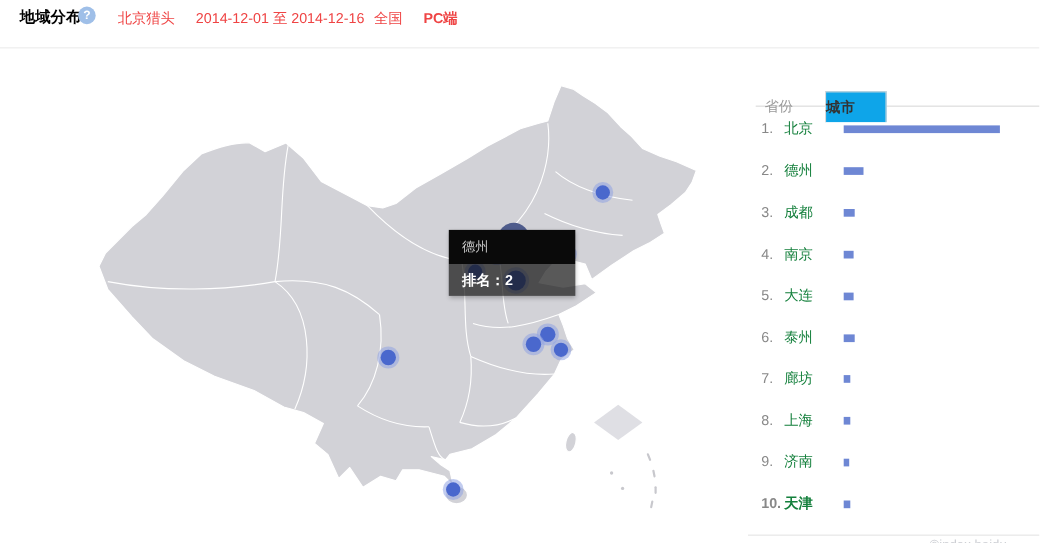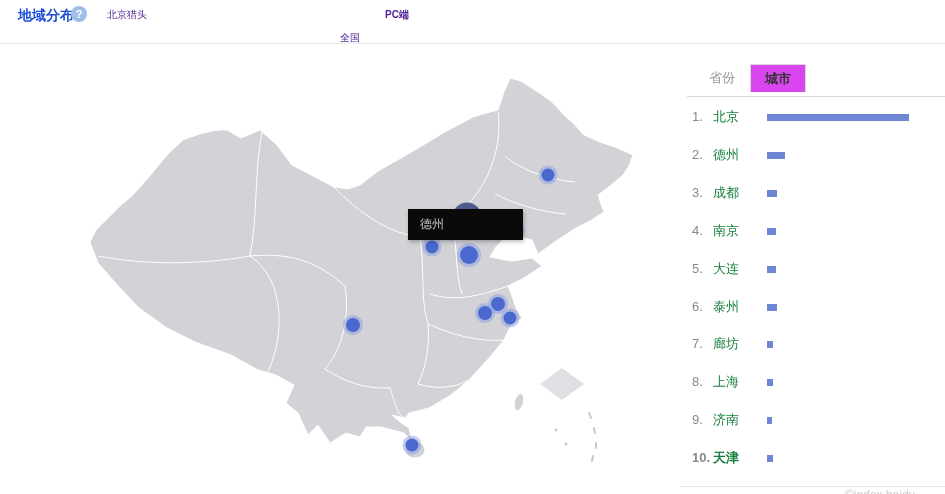--- a/index.html
+++ b/index.html
@@ -3,52 +3,53 @@
 <meta charset="utf-8">
 <style>
   html,body{margin:0;padding:0;}
   body{
     width:945px;height:494px;position:relative;overflow:hidden;
     background:#fff;font-family:"Liberation Sans","DejaVu Sans",sans-serif;
     -webkit-font-smoothing:antialiased;
   }
   
   .header{position:absolute;left:0;top:0;width:945px;height:43px;background:#fff;border-bottom:1px solid #ececec;}
-  .page-title{position:absolute;left:18px;top:7px;font-size:14px;font-weight:bold;color:#1d4ed8;}
+  .page-title{position:absolute;left:18px;top:7px;font-size:14px;font-weight:bold;color:#000000;}
   .help-icon{position:absolute;left:71px;top:6px;width:16px;height:16px;border-radius:50%;
     background:#9fbfe8;color:#fff;font-size:11px;font-weight:bold;text-align:center;line-height:16px;cursor:pointer;}
-  .meta{position:absolute;top:8px;font-size:10px;color:#4c1d95;}
-  .meta.kw{left:107px;} .meta.date{left:178px;} .meta.region{left:340px;margin-top:23px;} .meta.platform{left:385px;font-weight:bold;}
+  .meta{position:absolute;top:8px;font-size:13px;color:#ef4444;}
+  .meta.kw{left:107px;} .meta.date{left:178px;} .meta.region{left:340px;} .meta.platform{left:385px;font-weight:bold;}
   
   .map-area{position:absolute;left:0;top:44px;width:690px;height:450px;}
   .map-area svg{position:absolute;left:0;top:0;}
   
   .tooltip{position:absolute;left:408px;top:165px;width:115px;z-index:6;box-shadow:1px 2px 4px rgba(0,0,0,.25);}
   .tooltip-top{height:31px;line-height:31px;background:#0a0a0a;color:#c9c9c9;font-size:12px;padding-left:12px;box-sizing:border-box;}
   .tooltip-bottom{height:29px;line-height:29px;background:rgba(18,18,18,.70);color:#fff;font-size:13px;font-weight:bold;padding-left:12px;box-sizing:border-box;}
   
   .panel{position:absolute;left:680px;top:55px;width:265px;height:439px;background:#fff;}
   .tabs-line{position:absolute;top:41px;left:7px;right:0;border-top:1px solid #d9d9d9;}
-  .tab{position:absolute;top:9px;width:54px;height:27px;line-height:27px;text-align:center;font-size:13px;cursor:pointer;}
+  .tab{position:absolute;top:28px;width:54px;height:27px;line-height:27px;font-size:13px;cursor:pointer;}
   .tab-province{left:15px;color:#999;}
-  .tab-city{left:70px;background:#d946ef;border:1px solid #d9d9d9;border-bottom:none;color:#333;font-weight:bold;z-index:2;}
+  .tab-city{left:70px;background:#0ea5e9;border:1px solid #d9d9d9;border-bottom:none;color:#333;font-weight:bold;z-index:2;}
   .rank-row{position:absolute;left:0;width:265px;height:18px;line-height:18px;font-size:13px;}
   .rank-num{position:absolute;left:12px;color:#888;}
   .rank-city{position:absolute;left:33px;color:#15803d;}
   .rank-bar{position:absolute;left:87px;top:6px;height:7px;background:#6e87d4;}
   .panel-bottom-line{position:absolute;top:431px;left:0;right:0;border-top:1px solid #e4e4e4;}
   .watermark{position:absolute;left:165px;top:433px;font-size:12px;color:#ccced3;}
 </style>
 </head>
 <body>
 
 <div class="header">
   <span class="page-title">地域分布</span>
   <span class="help-icon">?</span>
   <span class="meta kw">北京猎头</span>
+  <span class="meta date">2014-12-01 至 2014-12-16</span>
   <span class="meta region">全国</span>
   <span class="meta platform">PC端</span>
 </div>
 
 <div class="map-area">
   <svg width="690" height="450" viewBox="0 0 690 450">
 
     <path fill="#d2d2d7" stroke="#ffffff" stroke-width="1" stroke-linejoin="round" d="M 183,96 C 198,90 215,85 227,86 L 241,94 L 260,86 L 276,100 L 292,121 L 315,133 L 334,143 L 348,145 L 360,141
          L 378,127 L 401,114 L 425,100 L 443,89 L 460,80 L 473,73 L 490,68 L 498,66 L 504,48 L 510,34 L 521,37 L 530,43
          L 541,50 L 552,58 L 564,71 L 574,80 L 584,91 L 600,98 L 615,103 L 633,111 L 629,122 L 623,131 L 610,142
@@ -132,20 +133,21 @@
         <circle cx="510" cy="274" r="6.5" fill="#4a68cd"></circle>
       </g>
       <g>
         <circle cx="412" cy="401" r="9.5" fill="#8fa2e2" opacity="0.55"></circle>
         <circle cx="412" cy="401" r="6.5" fill="#4a68cd"></circle>
       </g>
     </svg>
 
   <div class="tooltip">
     <div class="tooltip-top">德州</div>
+    <div class="tooltip-bottom"><span>排名：</span><span>2</span></div>
   </div>
 
 </div>
 
 <div class="panel">
   <div class="tabs-line"></div>
   <div class="tab tab-province">省份</div>
   <div class="tab tab-city">城市</div>
   <div>
       <div class="rank-row" style="top: 53px;">

